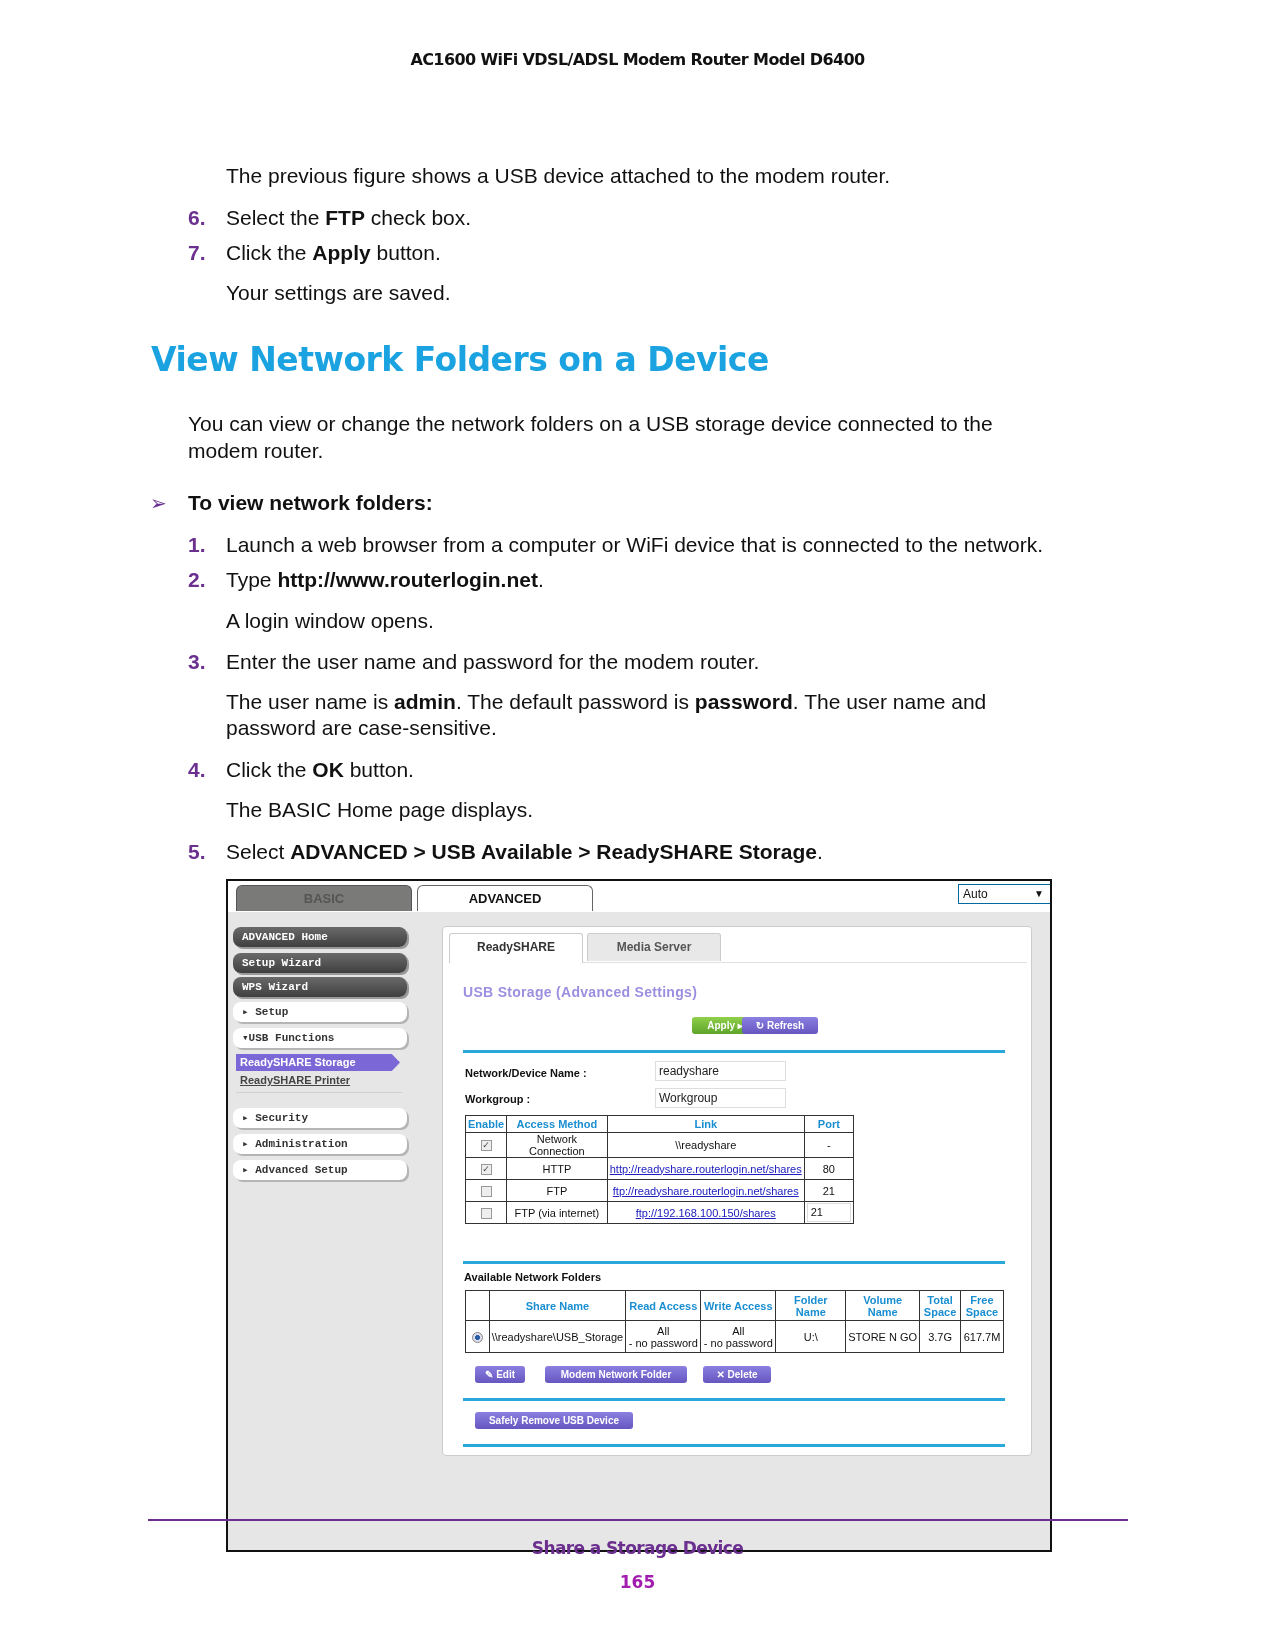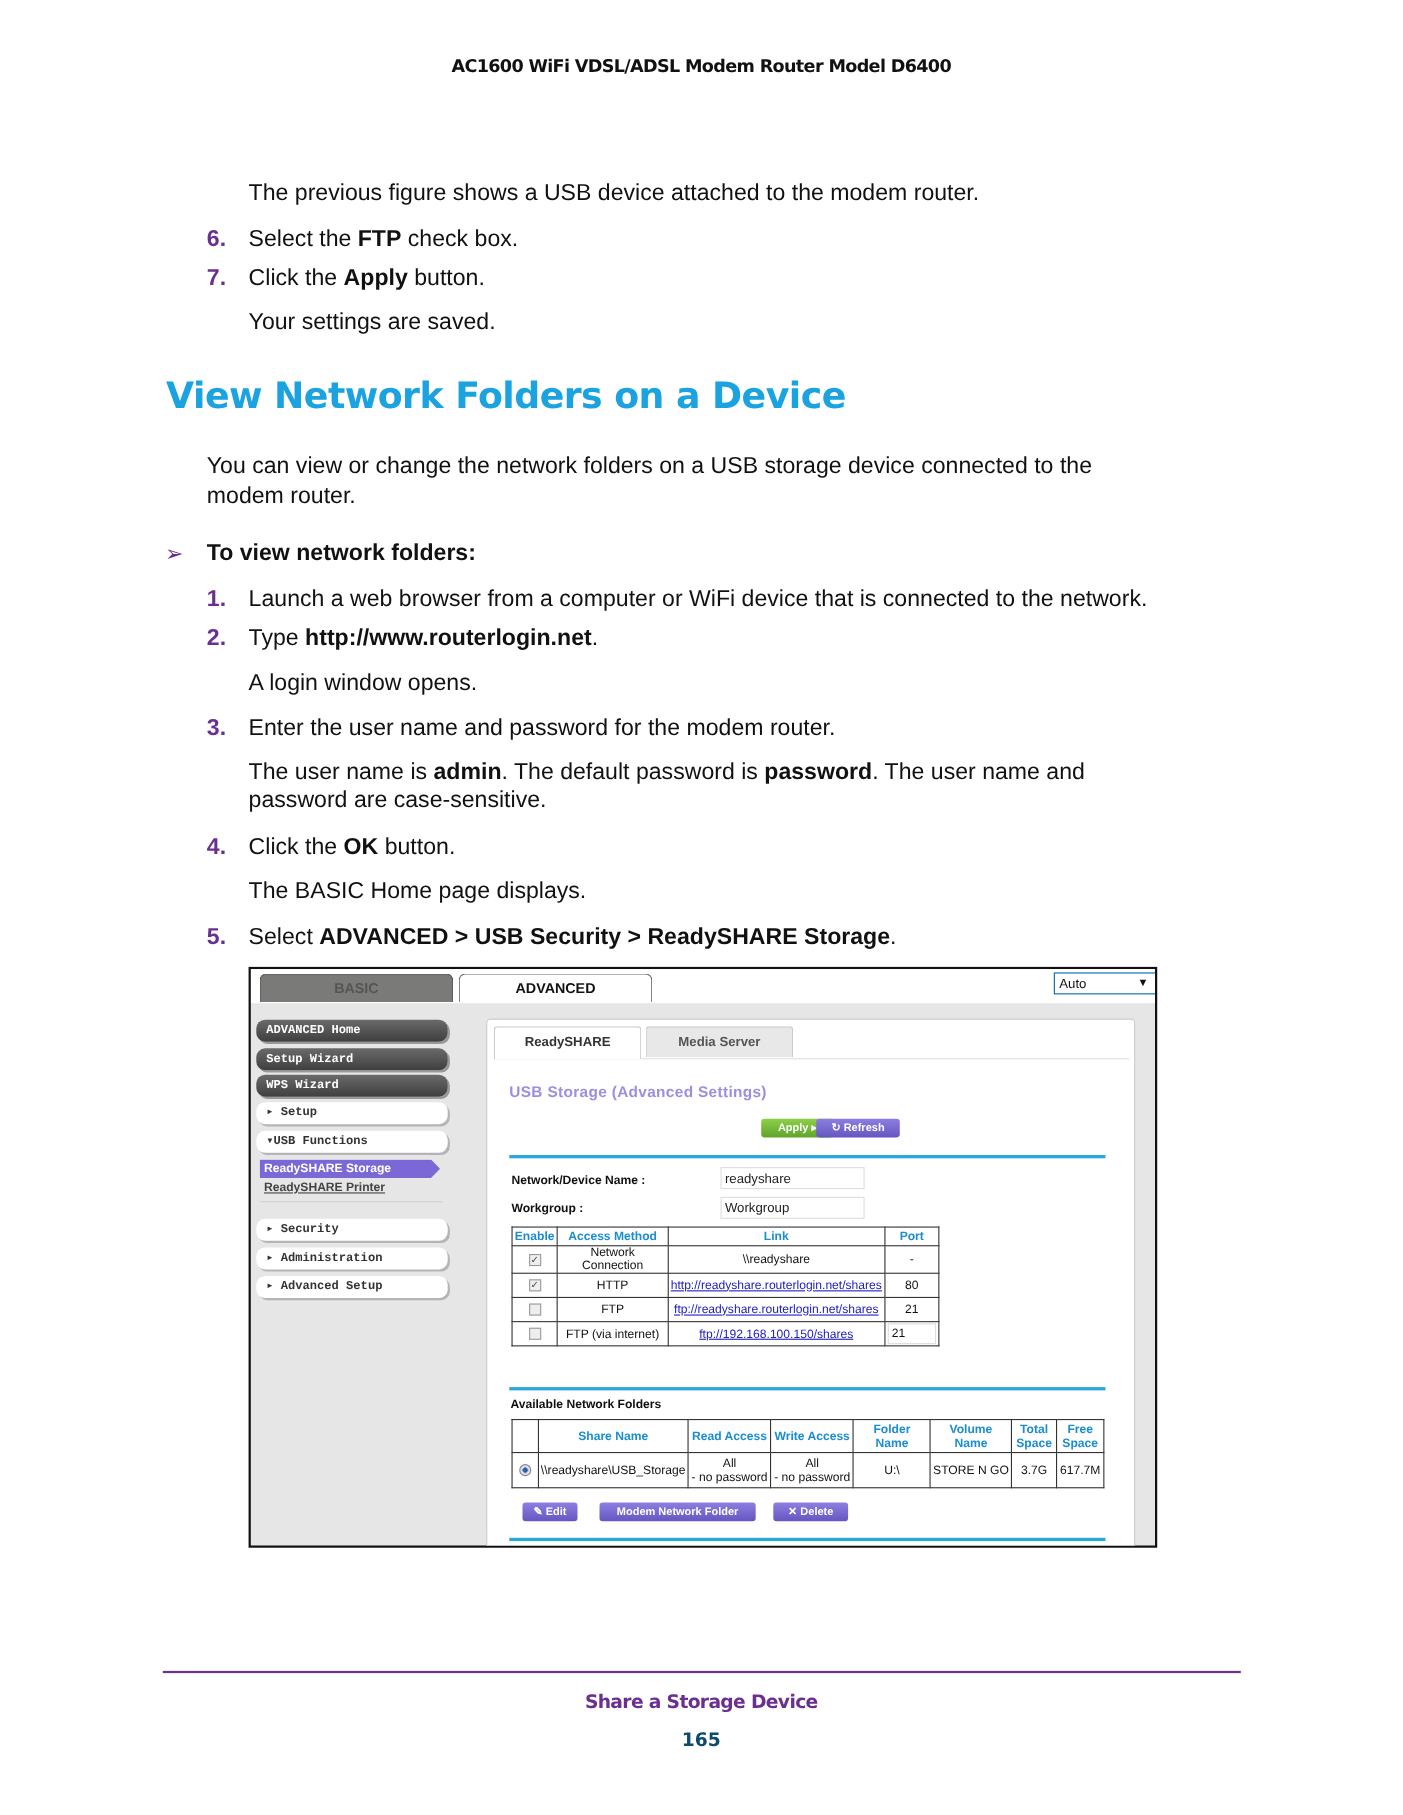--- a/index.html
+++ b/index.html
@@ -8,21 +8,21 @@
   .abs { position: absolute; }
   .running-head { left: 0; width: 1275px; top: 50px; text-align: center; font-family: "DejaVu Sans", sans-serif; font-weight: bold; font-size: 16px; letter-spacing: -0.6px; color: #111; }
   .body-text { font-size: 21px; line-height: 24px; color: #111; white-space: nowrap; }
   .body-text b { font-weight: bold; }
   .step-num { font-size: 21px; line-height: 24px; font-weight: bold; color: #6b2f8f; }
   .h1 { left: 151px; top: 340px; font-family: "DejaVu Sans", sans-serif; font-weight: bold; font-size: 33px; color: #1aa3e0; letter-spacing: -0.5px; }
   .proc-arrow { color: #6b2f8f; font-size: 20px; }
   .proc-title { font-weight: bold; font-size: 21px; }
 
   
-  .frame { left: 226px; top: 879px; width: 826px; height: 528px; border: 2px solid #111; background: #e6e6e6; overflow: hidden; }
+  .frame { left: 226px; top: 879px; width: 826px; height: 673px; border: 2px solid #111; background: #e6e6e6; overflow: hidden; }
   .topbar { left: 0; top: 0; width: 822px; height: 31px; background: #ffffff; }
   .toptab { top: 4px; height: 26px; border: 1px solid #555; border-bottom: none; border-radius: 6px 6px 0 0; font-weight: bold; font-size: 13px; text-align: center; line-height: 25px; }
   .tab-basic { left: 8px; width: 176px; background: #7a7a78; color: #555; }
   .tab-adv { left: 189px; width: 176px; background: #ffffff; color: #111; border-color: #666; }
   .auto-select { left: 730px; top: 3px; width: 93px; height: 20px; background: #fff; border: 1px solid #0369a1; font-size: 12px; line-height: 18px; padding-left: 4px; }
   .auto-select .caret { position: absolute; right: 6px; top: 0; font-size: 10px; }
 
   .sbtn { left: 5px; width: 174px; height: 20px; border-radius: 8px; font-size: 11px; font-weight: bold; line-height: 20px; padding-left: 9px; font-family: Liberation Mono, monospace; }
   .sbtn.dark { background: linear-gradient(#6a6a6a, #3f3f3f); color: #fff; box-shadow: 2px 2px 0 #999; }
   .sbtn.light { background: #ffffff; color: #333; box-shadow: 2px 2px 0 #b5b5b5; font-weight: bold; }
@@ -47,21 +47,21 @@
   table.t th, table.t td { border: 1px solid #333; text-align: center; padding: 0 2px; }
   table.t th { color: #1a8ed0; font-weight: bold; height: 17px; line-height: 12px; }
   table.t td { height: 22px; color: #111; }
   .chk { display: inline-block; width: 11px; height: 11px; border: 1px solid #999; background: #eee; font-size: 9px; line-height: 9px; color: #444; vertical-align: middle; }
   .lnk { color: #2020c0; text-decoration: underline; }
   .portbox { display: block; height: 19px; border: 1px solid #ddd; text-align: left; padding-left: 3px; line-height: 17px; }
   .radio { display: inline-block; width: 11px; height: 11px; border-radius: 50%; border: 1px solid #888; background: radial-gradient(circle, #2a5fa8 35%, #dde 40%); vertical-align: middle; }
 
   .footer-line { left: 148px; top: 1519px; width: 980px; height: 2px; background: #6b2f8f; }
   .footer-title { left: 0; width: 1275px; top: 1538px; text-align: center; font-family: "DejaVu Sans", sans-serif; font-weight: bold; font-size: 17px; letter-spacing: -0.6px; color: #6b2f8f; }
-  .footer-page { left: 0; width: 1275px; top: 1572px; text-align: center; font-family: "DejaVu Sans", sans-serif; font-weight: bold; font-size: 17px; color: #0c4a6e; }
+  .footer-page { left: 0; width: 1275px; top: 1572px; text-align: center; font-family: "DejaVu Sans", sans-serif; font-weight: bold; font-size: 17px; color: #a21caf; }
 </style>
 </head>
 <body>
 
 <div class="abs running-head">AC1600 WiFi VDSL/ADSL Modem Router Model D6400</div>
 
 <div class="abs body-text" style="left:226px; top:164px;">The previous figure shows a USB device attached to the modem router.</div>
 
 <div class="abs step-num" style="left:188px; top:206px;">6.</div>
 <div class="abs body-text" style="left:226px; top:206px;"><span>Select the </span><b>FTP</b><span> check box.</span></div>
@@ -89,21 +89,21 @@
 <div class="abs step-num" style="left:188px; top:650px;">3.</div>
 <div class="abs body-text" style="left:226px; top:650px;">Enter the user name and password for the modem router.</div>
 <div class="abs body-text" style="left:226px; top:690px;"><span>The user name is </span><b>admin</b><span>. The default password is </span><b>password</b><span>. The user name and</span></div>
 <div class="abs body-text" style="left:226px; top:716px;">password are case-sensitive.</div>
 
 <div class="abs step-num" style="left:188px; top:758px;">4.</div>
 <div class="abs body-text" style="left:226px; top:758px;"><span>Click the </span><b>OK</b><span> button.</span></div>
 <div class="abs body-text" style="left:226px; top:798px;">The BASIC Home page displays.</div>
 
 <div class="abs step-num" style="left:188px; top:840px;">5.</div>
-<div class="abs body-text" style="left:226px; top:840px;"><span>Select </span><b>ADVANCED</b><b> &gt; </b><b>USB Security</b><b> &gt; </b><b>ReadySHARE Storage</b><span>.</span></div>
+<div class="abs body-text" style="left:226px; top:840px;"><span>Select </span><b>ADVANCED</b><b> &gt; </b><b>USB Available</b><b> &gt; </b><b>ReadySHARE Storage</b><span>.</span></div>
 
 <div class="abs frame">
   <div class="abs topbar"></div>
   <div class="abs toptab tab-basic">BASIC</div>
   <div class="abs toptab tab-adv">ADVANCED</div>
   <div class="abs auto-select">
     <span>Auto</span>
     <span class="caret">▼</span>
   </div>
 

